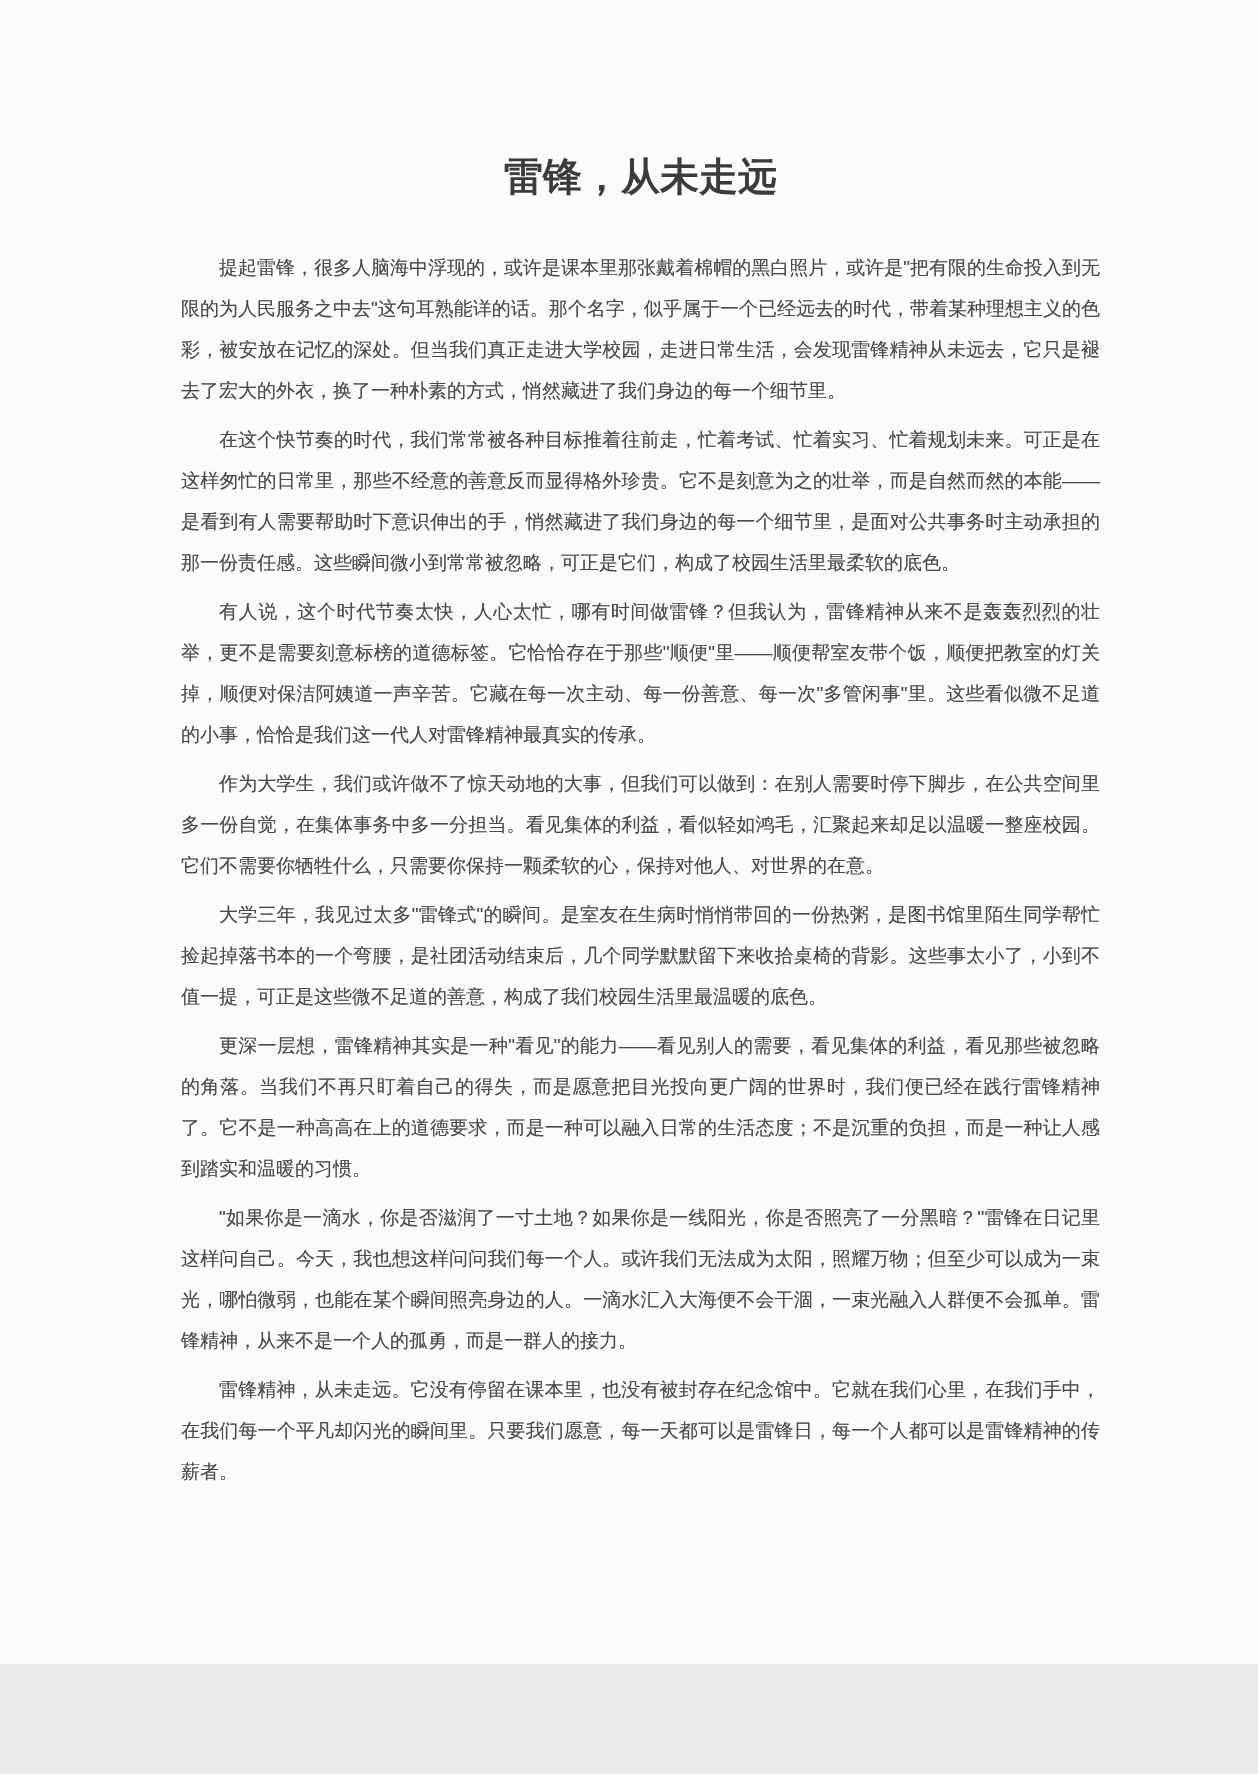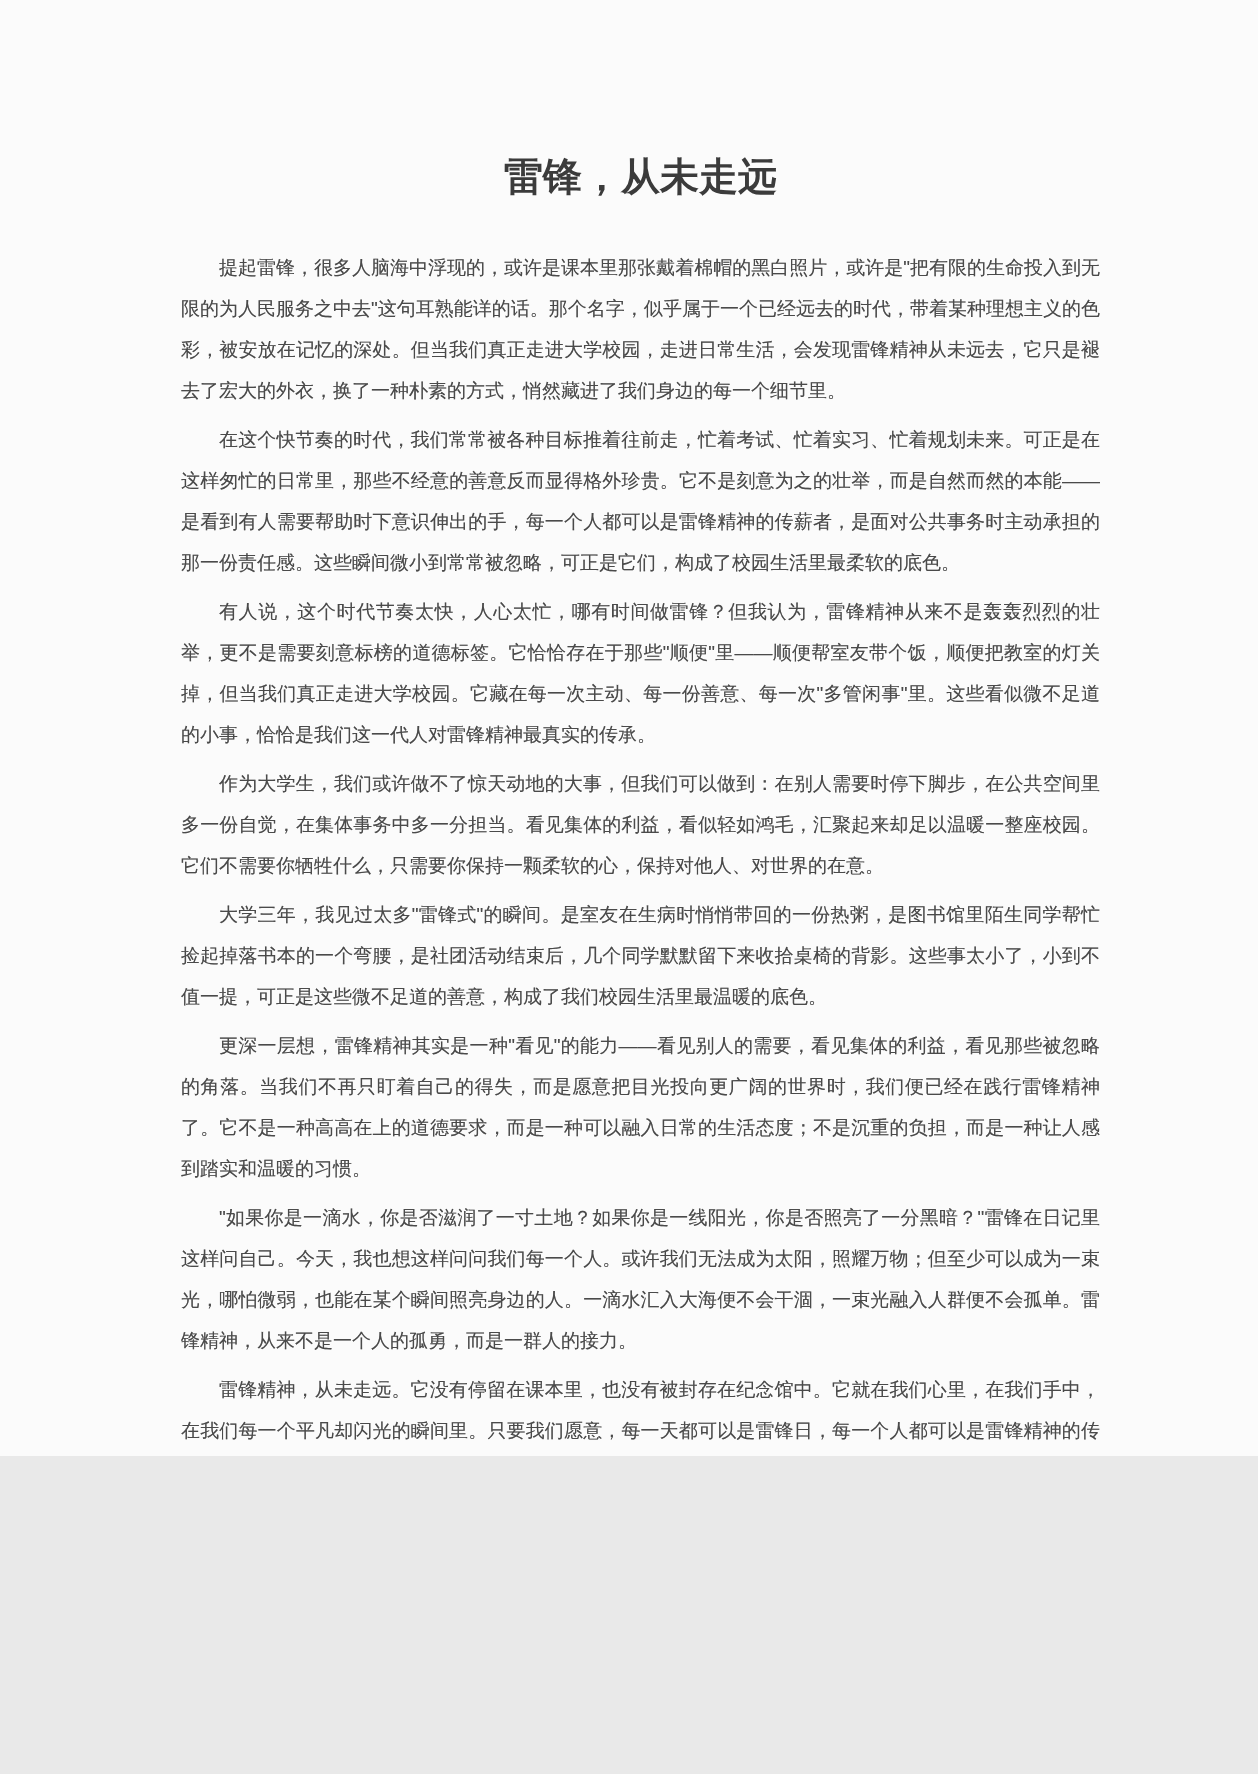--- a/index.html
+++ b/index.html
@@ -4,21 +4,21 @@
 <style>
   html, body {
     margin: 0;
     padding: 0;
     background: #e9e9e9;
     font-family: "Liberation Sans", "DejaVu Sans", sans-serif;
   }
   .page {
     position: relative;
     width: 1258px;
-    height: 1456px;
+    height: 1664px;
     margin: 0 auto;
     background: var(--page-bg, #fbfbfb);
     overflow: hidden;
     box-sizing: border-box;
   }
   .content {
     box-sizing: border-box;
     padding: 154px 158px 0 181px;
   }
   .doc-title {
@@ -42,21 +42,21 @@
   }
 </style>
 </head>
 <body>
 
 <div class="page">
   <div class="content">
     <h1 class="doc-title">雷锋，从未走远</h1>
 
     <p class="para">提起雷锋，很多人脑海中浮现的，或许是课本里那张戴着棉帽的黑白照片，或许是"把有限的生命投入到无限的为人民服务之中去"这句耳熟能详的话。那个名字，似乎属于一个已经远去的时代，带着某种理想主义的色彩，被安放在记忆的深处。但当我们真正走进大学校园，走进日常生活，会发现雷锋精神从未远去，它只是褪去了宏大的外衣，换了一种朴素的方式，悄然藏进了我们身边的每一个细节里。</p>
-    <p class="para">在这个快节奏的时代，我们常常被各种目标推着往前走，忙着考试、忙着实习、忙着规划未来。可正是在这样匆忙的日常里，那些不经意的善意反而显得格外珍贵。它不是刻意为之的壮举，而是自然而然的本能——是看到有人需要帮助时下意识伸出的手，每一个人都可以是雷锋精神的传薪者，是面对公共事务时主动承担的那一份责任感。这些瞬间微小到常常被忽略，可正是它们，构成了校园生活里最柔软的底色。</p>
-    <p class="para">有人说，这个时代节奏太快，人心太忙，哪有时间做雷锋？但我认为，雷锋精神从来不是轰轰烈烈的壮举，更不是需要刻意标榜的道德标签。它恰恰存在于那些"顺便"里——顺便帮室友带个饭，顺便把教室的灯关掉，但当我们真正走进大学校园。它藏在每一次主动、每一份善意、每一次"多管闲事"里。这些看似微不足道的小事，恰恰是我们这一代人对雷锋精神最真实的传承。</p>
+    <p class="para">在这个快节奏的时代，我们常常被各种目标推着往前走，忙着考试、忙着实习、忙着规划未来。可正是在这样匆忙的日常里，那些不经意的善意反而显得格外珍贵。它不是刻意为之的壮举，而是自然而然的本能——是看到有人需要帮助时下意识伸出的手，悄然藏进了我们身边的每一个细节里，是面对公共事务时主动承担的那一份责任感。这些瞬间微小到常常被忽略，可正是它们，构成了校园生活里最柔软的底色。</p>
+    <p class="para">有人说，这个时代节奏太快，人心太忙，哪有时间做雷锋？但我认为，雷锋精神从来不是轰轰烈烈的壮举，更不是需要刻意标榜的道德标签。它恰恰存在于那些"顺便"里——顺便帮室友带个饭，顺便把教室的灯关掉，顺便对保洁阿姨道一声辛苦。它藏在每一次主动、每一份善意、每一次"多管闲事"里。这些看似微不足道的小事，恰恰是我们这一代人对雷锋精神最真实的传承。</p>
     <p class="para">作为大学生，我们或许做不了惊天动地的大事，但我们可以做到：在别人需要时停下脚步，在公共空间里多一份自觉，在集体事务中多一分担当。看见集体的利益，看似轻如鸿毛，汇聚起来却足以温暖一整座校园。它们不需要你牺牲什么，只需要你保持一颗柔软的心，保持对他人、对世界的在意。</p>
     <p class="para">大学三年，我见过太多"雷锋式"的瞬间。是室友在生病时悄悄带回的一份热粥，是图书馆里陌生同学帮忙捡起掉落书本的一个弯腰，是社团活动结束后，几个同学默默留下来收拾桌椅的背影。这些事太小了，小到不值一提，可正是这些微不足道的善意，构成了我们校园生活里最温暖的底色。</p>
     <p class="para">更深一层想，雷锋精神其实是一种"看见"的能力——看见别人的需要，看见集体的利益，看见那些被忽略的角落。当我们不再只盯着自己的得失，而是愿意把目光投向更广阔的世界时，我们便已经在践行雷锋精神了。它不是一种高高在上的道德要求，而是一种可以融入日常的生活态度；不是沉重的负担，而是一种让人感到踏实和温暖的习惯。</p>
     <p class="para">"如果你是一滴水，你是否滋润了一寸土地？如果你是一线阳光，你是否照亮了一分黑暗？"雷锋在日记里这样问自己。今天，我也想这样问问我们每一个人。或许我们无法成为太阳，照耀万物；但至少可以成为一束光，哪怕微弱，也能在某个瞬间照亮身边的人。一滴水汇入大海便不会干涸，一束光融入人群便不会孤单。雷锋精神，从来不是一个人的孤勇，而是一群人的接力。</p>
     <p class="para">雷锋精神，从未走远。它没有停留在课本里，也没有被封存在纪念馆中。它就在我们心里，在我们手中，在我们每一个平凡却闪光的瞬间里。只要我们愿意，每一天都可以是雷锋日，每一个人都可以是雷锋精神的传薪者。</p>
   </div>
 </div>
 
 </body></html>

